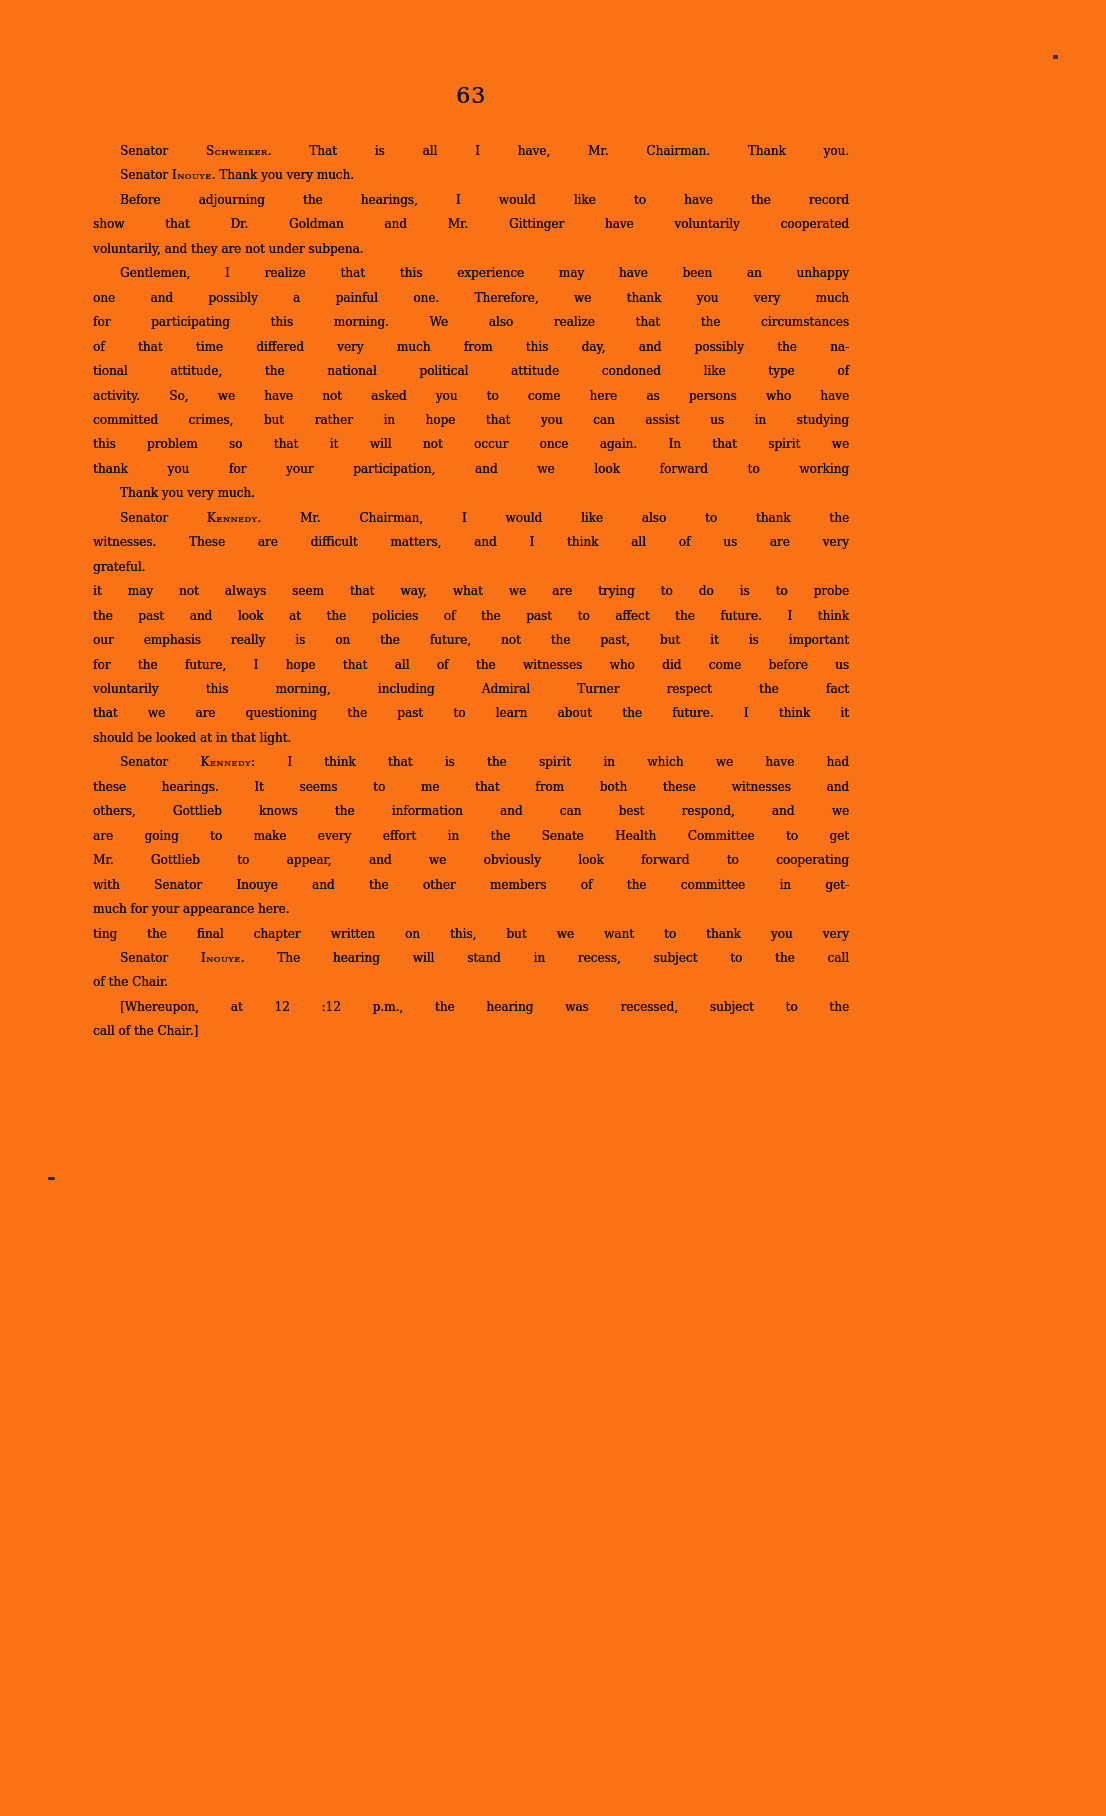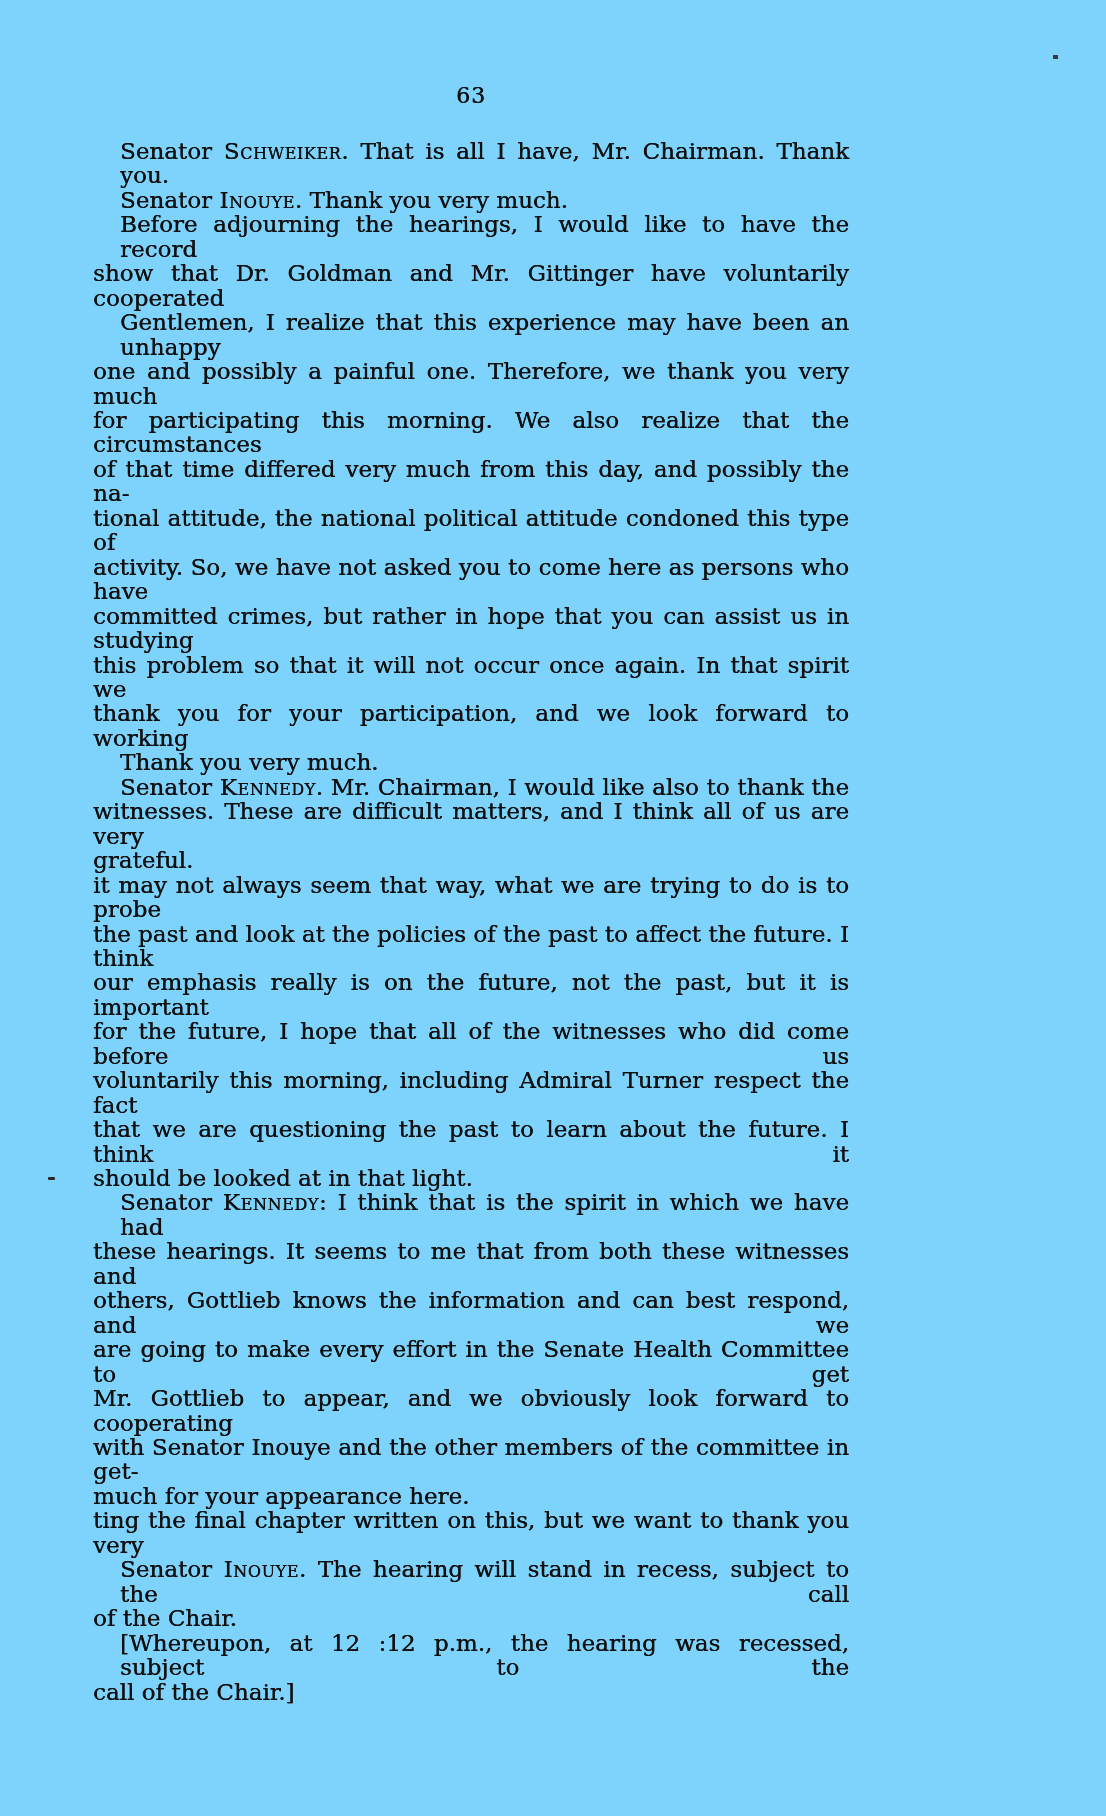--- a/index.html
+++ b/index.html
@@ -1,40 +1,40 @@
 <!DOCTYPE html>
 <html><head>
 <meta charset="utf-8">
 <style>
   html, body { margin: 0; padding: 0; background: #ffffff; }
   .page {
     position: relative;
     width: 1106px;
     height: 1816px;
-    background: #7dd3fc;
+    background: #f97316;
     font-family: "DejaVu Serif", "Liberation Serif", serif;
     color: #101010;
     overflow: hidden;
   }
   .page-number {
     position: absolute;
     top: 83px;
     left: 93px;
     width: 756px;
     text-align: center;
     font-size: 22px;
     letter-spacing: 1px;
     text-shadow: 0.4px 0 0 currentColor;
   }
   .transcript {
     position: absolute;
     top: 139px;
     left: 93px;
     width: 756px;
-    font-size: 23px;
+    font-size: 12px;
     line-height: 24.45px;
     text-shadow: 0.35px 0 0 currentColor;
   }
   .line { text-align: justify; text-align-last: justify; }
   .line.short { text-align-last: left; }
   .line.indent { padding-left: 27px; }
   .sc { font-variant: small-caps; letter-spacing: 0.6px; }
   .artifact-dash {
     position: absolute;
     left: 48px;
@@ -57,25 +57,26 @@
 <body>
 
 <div class="page">
   <div class="page-number">63</div>
 
   <div class="transcript">
       <div class="line indent"><span>Senator </span><span class="sc">Schweiker</span><span>. That is all I have, Mr. Chairman. Thank you.</span></div>
       <div class="line indent short"><span>Senator </span><span class="sc">Inouye</span><span>. Thank you very much.</span></div>
       <div class="line indent"><span>Before adjourning the hearings, I would like to have the record</span></div>
       <div class="line"><span>show that Dr. Goldman and Mr. Gittinger have voluntarily cooperated</span></div>
+      <div class="line short"><span>voluntarily, and they are not under subpena.</span></div>
       <div class="line indent"><span>Gentlemen, I realize that this experience may have been an unhappy</span></div>
       <div class="line"><span>one and possibly a painful one. Therefore, we thank you very much</span></div>
       <div class="line"><span>for participating this morning. We also realize that the circumstances</span></div>
       <div class="line"><span>of that time differed very much from this day, and possibly the na-</span></div>
-      <div class="line"><span>tional attitude, the national political attitude condoned this type of</span></div>
+      <div class="line"><span>tional attitude, the national political attitude condoned like type of</span></div>
       <div class="line"><span>activity. So, we have not asked you to come here as persons who have</span></div>
       <div class="line"><span>committed crimes, but rather in hope that you can assist us in studying</span></div>
       <div class="line"><span>this problem so that it will not occur once again. In that spirit we</span></div>
       <div class="line"><span>thank you for your participation, and we look forward to working</span></div>
       <div class="line indent short"><span>Thank you very much.</span></div>
       <div class="line indent"><span>Senator </span><span class="sc">Kennedy</span><span>. Mr. Chairman, I would like also to thank the</span></div>
       <div class="line"><span>witnesses. These are difficult matters, and I think all of us are very</span></div>
       <div class="line short"><span>grateful.</span></div>
       <div class="line"><span>it may not always seem that way, what we are trying to do is to probe</span></div>
       <div class="line"><span>the past and look at the policies of the past to affect the future. I think</span></div>

